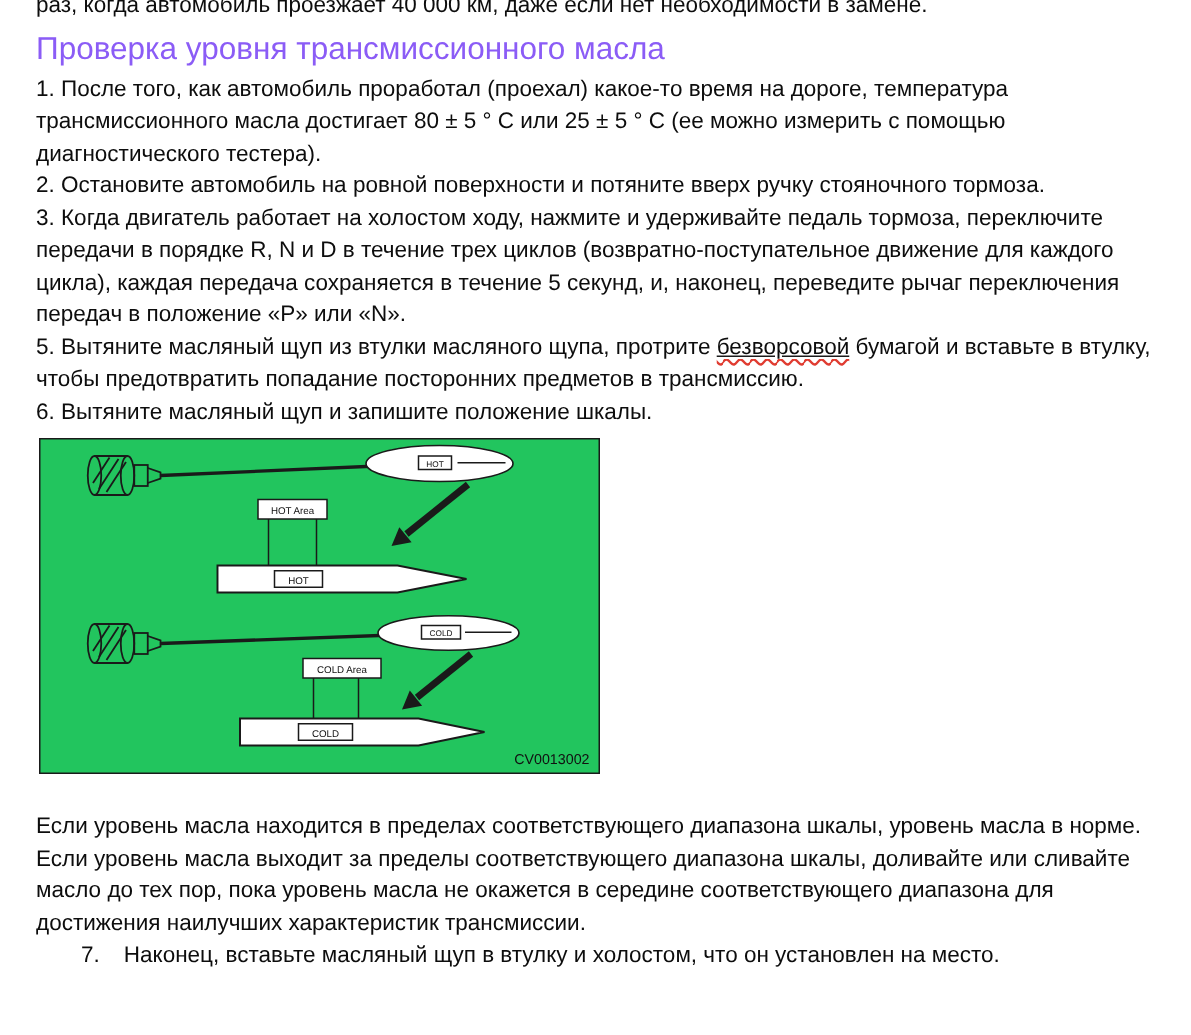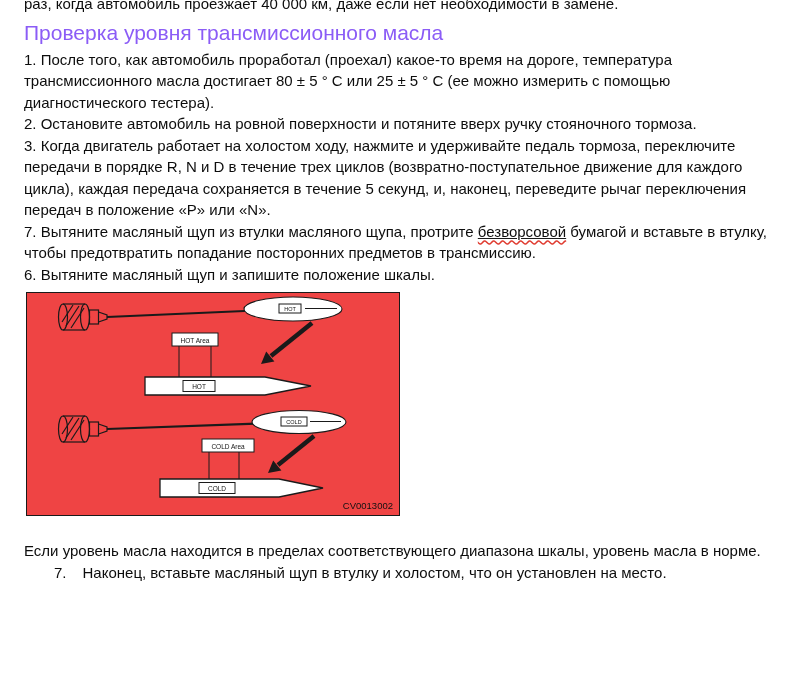--- a/index.html
+++ b/index.html
@@ -23,21 +23,21 @@
   p { margin: 0; }
   .u-word { text-decoration: underline; text-decoration-color: #1a1a1a; }
   .squiggly {
     text-decoration: underline wavy #e03c31;
     text-underline-offset: 3px;
   }
   .figure-frame {
     width: 374px;
     margin: 7px 0 0 2px;
     border: 1.5px solid #1a1a1a;
-    background: #ef4444;
+    background: #22c55e;
   }
   .figure-frame svg { display: block; }
   .after-figure { margin-top: 24px; }
   .step-seven { padding-left: 30px; }
   .step-seven .step-num { display: inline-block; }
   .step-seven .step-body { display: inline-block; margin-left: 16px; }
   svg text {
     font-family: "Liberation Sans", sans-serif;
     fill: #111;
     stroke: none;
@@ -48,21 +48,21 @@
 
 <div class="page">
 
   <p class="body-text clipped-line">раз, когда автомобиль проезжает 40 000 км, даже если нет необходимости в замене.</p>
 
   <h1 class="doc-heading">Проверка уровня трансмиссионного масла</h1>
 
   <p class="body-text">1. После того, как автомобиль проработал (проехал) какое-то время на дороге, температура трансмиссионного масла достигает 80 ± 5 ° C или 25 ± 5 ° C (ее можно измерить с помощью диагностического тестера).</p>
   <p class="body-text">2. Остановите автомобиль на ровной поверхности и потяните вверх ручку стояночного тормоза.</p>
   <p class="body-text">3. Когда двигатель работает на холостом ходу, нажмите и удерживайте педаль тормоза, переключите передачи в порядке R, N и D в течение трех циклов (возвратно-поступательное движение для каждого цикла), каждая передача сохраняется в течение 5 секунд, и, наконец, переведите рычаг переключения передач в положение «P» или «N».</p>
-  <p class="body-text"><span>7. Вытяните масляный щуп из втулки масляного щупа, протрите </span><span class="u-word"><span class="squiggly">безворсовой</span></span><span> бумагой и вставьте в втулку, чтобы предотвратить попадание посторонних предметов в трансмиссию.</span></p>
+  <p class="body-text"><span>5. Вытяните масляный щуп из втулки масляного щупа, протрите </span><span class="u-word"><span class="squiggly">безворсовой</span></span><span> бумагой и вставьте в втулку, чтобы предотвратить попадание посторонних предметов в трансмиссию.</span></p>
   <p class="body-text">6. Вытяните масляный щуп и запишите положение шкалы.</p>
 
   <div class="figure-frame">
     <svg width="371" height="222" viewBox="0 0 371 222">
 
       <g stroke="#1a1a1a" fill="none" stroke-width="1.2">
         <ellipse cx="36" cy="24" rx="4.5" ry="13"></ellipse>
         <line x1="36" y1="11" x2="58" y2="11"></line>
         <line x1="36" y1="37" x2="58" y2="37"></line>
         <ellipse cx="58" cy="24" rx="4.5" ry="13"></ellipse>
@@ -136,16 +136,17 @@
         <rect x="172" y="189.5" width="36" height="11" fill="#ffffff" stroke="#1a1a1a" stroke-width="1"></rect>
         <text x="190" y="198" text-anchor="middle" font-size="6.5">COLD</text>
       </g>
 
       <text x="366" y="216" text-anchor="end" font-size="9.5" fill="#444">CV0013002</text>
     </svg>
   </div>
 
   <div class="after-figure">
     <p class="body-text">Если уровень масла находится в пределах соответствующего диапазона шкалы, уровень масла в норме.</p>
+    <p class="body-text">Если уровень масла выходит за пределы соответствующего диапазона шкалы, доливайте или сливайте масло до тех пор, пока уровень масла не окажется в середине соответствующего диапазона для достижения наилучших характеристик трансмиссии.</p>
     <p class="body-text step-seven"><span class="step-num">7.</span><span class="step-body">Наконец, вставьте масляный щуп в втулку и холостом, что он установлен на место.</span></p>
   </div>
 
 </div>
 
 </body></html>

